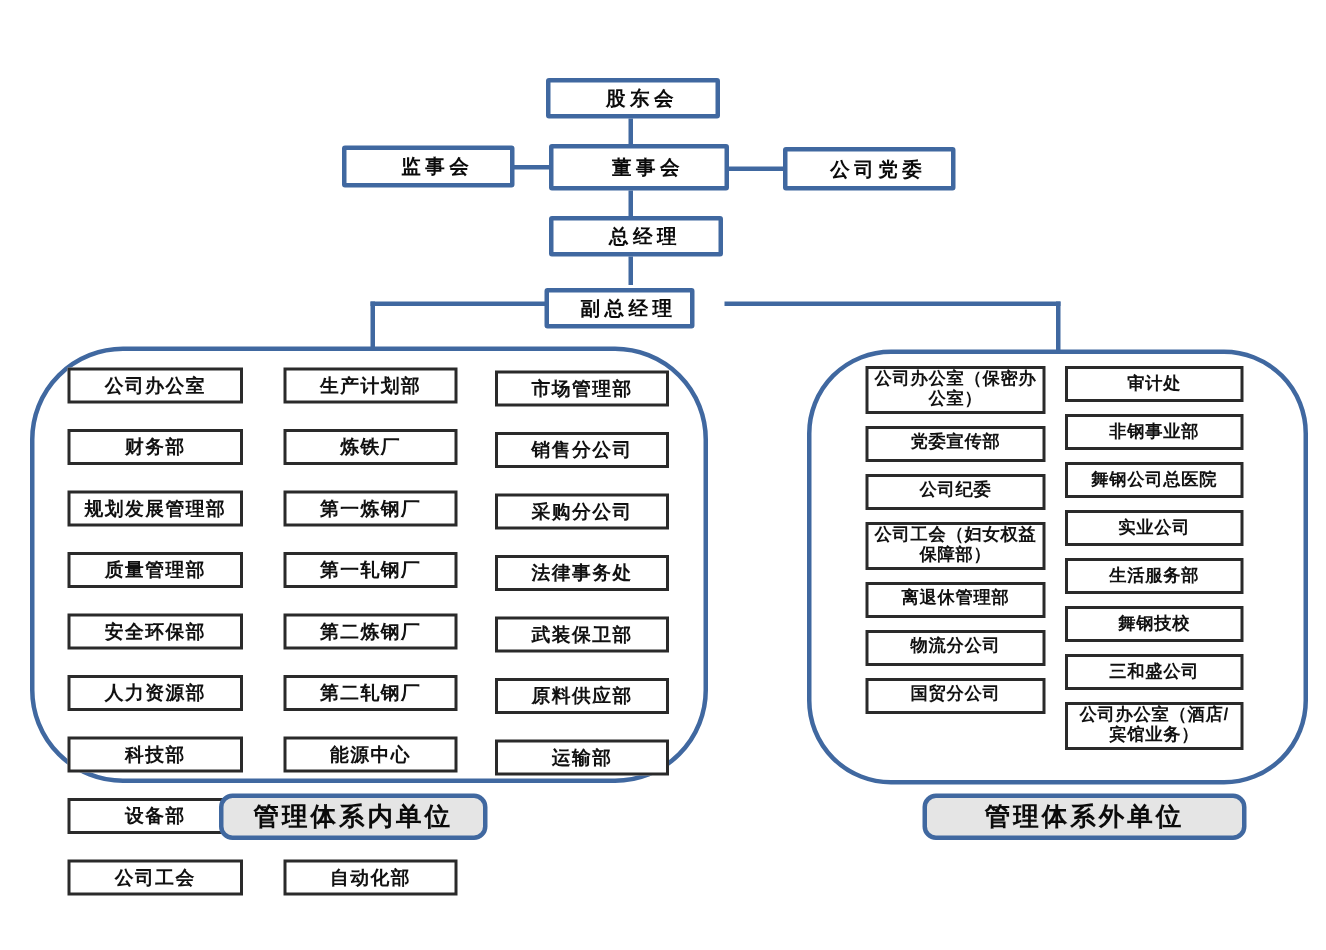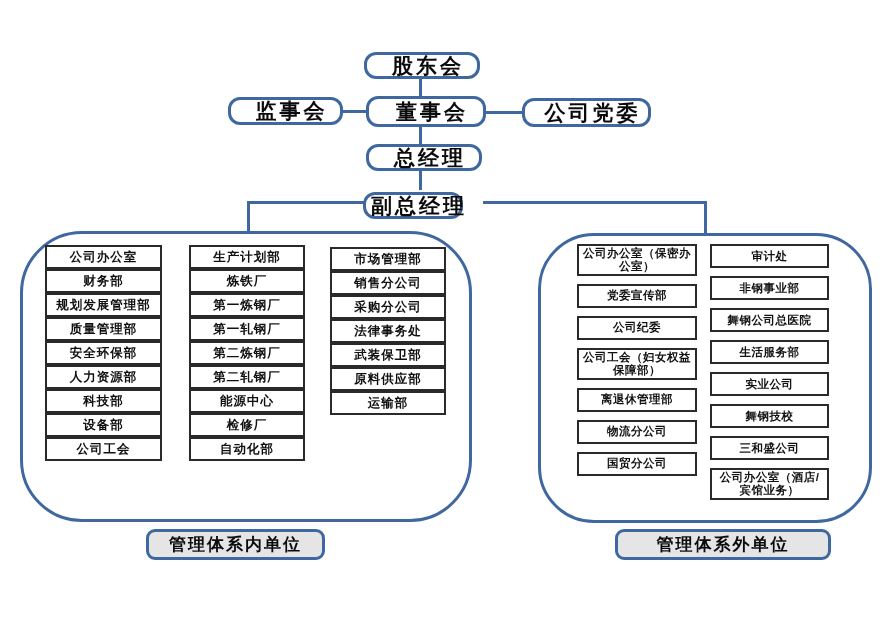--- a/index.html
+++ b/index.html
@@ -6,32 +6,32 @@
   .canvas{
     position:relative;width:884px;height:633px;background:#ffffff;overflow:hidden;
     font-family:"Liberation Sans","DejaVu Sans",sans-serif;color:#0b0b0b;
   }
   
   .line{position:absolute;background:#4068a0;}
   .line.v{width:3px;}
   .line.h{height:3px;}
   
   .node{
-    position:absolute;background:#fff;border:3px solid #4068a0;border-radius:12px;
+    position:absolute;background:#fff;border:3px solid #4068a0;border-radius:2px;
     display:flex;align-items:center;justify-content:center;
-    font-weight:700;font-size:21px;letter-spacing:3px;color:#0b0b0b;
+    font-weight:700;font-size:13px;letter-spacing:3px;color:#0b0b0b;
     box-sizing:border-box;white-space:nowrap;padding-left:12px;
   }
   
   .group{position:absolute;background:#fff;border:3px solid #4068a0;box-sizing:border-box;}
   .group.internal{border-radius:62px;}
   .group.external{border-radius:56px;}
   
   .org-col{position:absolute;display:flex;flex-direction:column;}
-  .org-col.gap7{gap:0;}
+  .org-col.gap7{gap:17px;}
   .org-col.gap8{gap:8px;}
   .unit-box{
     border:2px solid #2a2a2a;background:#fff;min-height:24px;
     display:flex;align-items:center;justify-content:center;text-align:center;
     font-weight:700;color:#111;box-sizing:border-box;line-height:1.12;padding:1px 3px;
   }
   .internal-col .unit-box{font-size:12.5px;letter-spacing:1px;}
   .external-col .unit-box{font-size:11.5px;letter-spacing:0.5px;text-align:center;}
   
   .label-node{
@@ -52,21 +52,21 @@
   <div class="line v" style="left:419px;top:127px;height:18px"></div>
   <div class="line v" style="left:419px;top:171px;height:19px"></div>
   <div class="line h" style="left:247px;top:201px;width:117px"></div>
   <div class="line v" style="left:247px;top:201px;height:33px"></div>
   <div class="line h" style="left:483px;top:201px;width:224px"></div>
   <div class="line v" style="left:704px;top:201px;height:35px"></div>
 
   <div class="node" style="left:364px;top:52px;width:116px;height:27px">股东会</div>
   <div class="node" style="left:228px;top:97px;width:115px;height:28px">监事会</div>
   <div class="node" style="left:366px;top:96px;width:120px;height:31px">董事会</div>
-  <div class="node" style="left:522px;top:98px;width:129px;height:29px">公司党委</div>
+  <div class="node" style="left:522px;top:98px;width:115px;height:29px">公司党委</div>
   <div class="node" style="left:366px;top:144px;width:116px;height:27px">总经理</div>
   <div class="node" style="left:363px;top:192px;width:100px;height:27px">副总经理</div>
 
   <div class="group internal" style="left:20px;top:231px;width:452px;height:291px"></div>
   <div class="group external" style="left:538px;top:233px;width:334px;height:290px"></div>
 
   <div class="org-col internal-col gap7" style="left:45px;top:245px;width:117px">
       <div class="unit-box">公司办公室</div>
       <div class="unit-box">财务部</div>
       <div class="unit-box">规划发展管理部</div>
@@ -104,22 +104,22 @@
       <div class="unit-box">公司纪委</div>
       <div class="unit-box">公司工会（妇女权益保障部）</div>
       <div class="unit-box">离退休管理部</div>
       <div class="unit-box">物流分公司</div>
       <div class="unit-box">国贸分公司</div>
     </div>
   <div class="org-col external-col gap8" style="left:710px;top:244px;width:119px">
       <div class="unit-box">审计处</div>
       <div class="unit-box">非钢事业部</div>
       <div class="unit-box">舞钢公司总医院</div>
+      <div class="unit-box">实业公司</div>
       <div class="unit-box">生活服务部</div>
-      <div class="unit-box">实业公司</div>
       <div class="unit-box">舞钢技校</div>
       <div class="unit-box">三和盛公司</div>
       <div class="unit-box">公司办公室（酒店/宾馆业务）</div>
     </div>
 
   <div class="label-node" style="left:146px;top:529px;width:179px;height:31px">管理体系内单位</div>
   <div class="label-node" style="left:615px;top:529px;width:216px;height:31px">管理体系外单位</div>
 
 </div>
 

